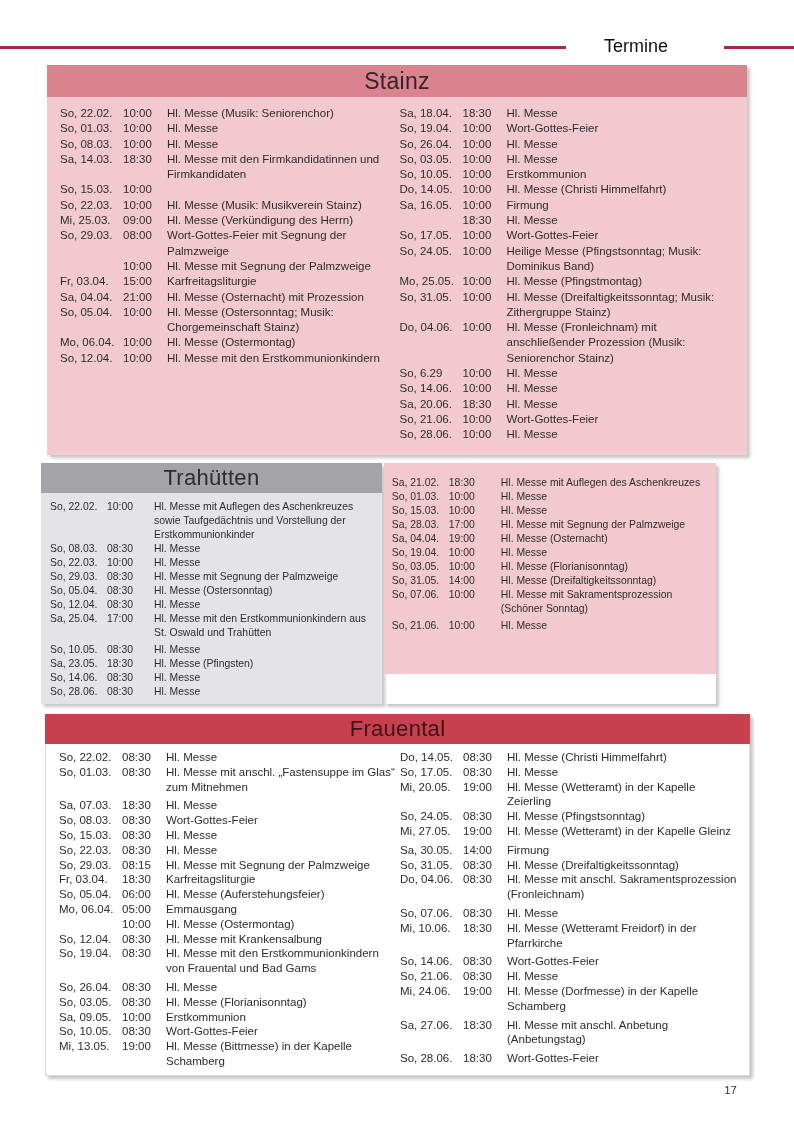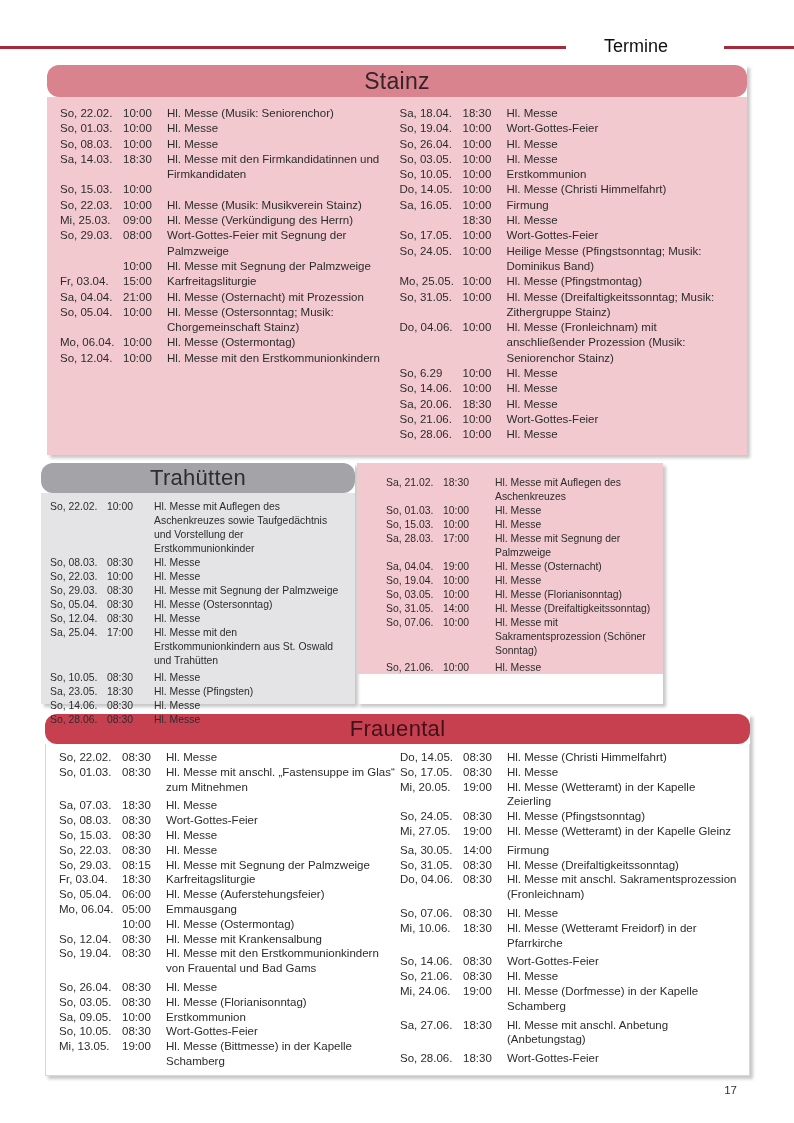--- a/index.html
+++ b/index.html
@@ -22,45 +22,45 @@
   
   .rule{position:absolute;height:3px;background:var(--line-red)}
   .rule-long{top:46px;left:0;width:566px}
   .rule-short{top:46px;left:724px;width:70px}
   .kicker{position:absolute;top:36px;left:604px;font-size:18px;color:#101010}
   
   .content{position:absolute;top:65px;left:47px;width:700px}
   .panel{box-shadow:3px 3px 3px rgba(70,70,70,.30)}
   .panel-title{
     display:flex;align-items:center;justify-content:center;
-    font-size:23px;color:#342428;letter-spacing:.3px;border-radius:12px;
+    font-size:23px;color:#342428;letter-spacing:.3px;
   }
   .t-rose{background:var(--rose);height:32px}
   .t-gray{background:var(--gray-h);height:30px;font-size:22px;color:#2d2d2f}
   .t-rose2{background:var(--rose2);height:30px;font-size:22px;color:#381d22}
   .t-red{background:var(--red);height:30px;font-size:22px;color:#3f1219}
   .body-pink{background:var(--pink)}
   .body-gray{background:var(--gray-b)}
   .body-white{background:#ffffff;border:1px solid #d8d8d8;border-top:none}
   .two-col{display:flex}
   
   .row{display:flex;align-items:flex-start}
   .row-gap{margin-top:4px}
   .c-date{flex:0 0 63px}
   .c-time{flex:0 0 44px}
   .c-desc{flex:1;padding-right:4px}
   
   .sec-stainz .panel-body{height:358px;padding:9px 8px 8px 13px;font-size:11.5px;line-height:15.3px}
   .sec-stainz .col{width:50%}
   
-  .mid-row{display:flex;gap:2px;margin-top:8px;margin-left:-6px;width:622px}
+  .mid-row{display:flex;gap:2px;margin-top:8px;margin-left:-6px;width:675px}
   .sec-trah{width:354px}
   .sec-glas{width:345px}
   .mid-row .panel-body{height:211px;padding:7px 6px 0 9px;font-size:10.4px;line-height:14px}
-  .sec-glas .panel-body{padding-top:13px;padding-left:29px}
+  .sec-glas .panel-body{padding-top:13px;padding-left:8px}
   .mid-row .c-date{flex:0 0 57px}
   .mid-row .c-time{flex:0 0 47px}
   .sec-glas .c-time{flex:0 0 52px}
   .mid-row .row-gap{margin-top:3px}
   
   .sec-frau{margin-top:10px;margin-left:-2px;width:705px}
   .sec-frau .panel-body{min-height:332px;padding:6px 8px 6px 13px;font-size:11.5px;line-height:14.8px}
   .sec-frau .col{width:50%}
   .sec-frau .row-gap{margin-top:4px}
   

